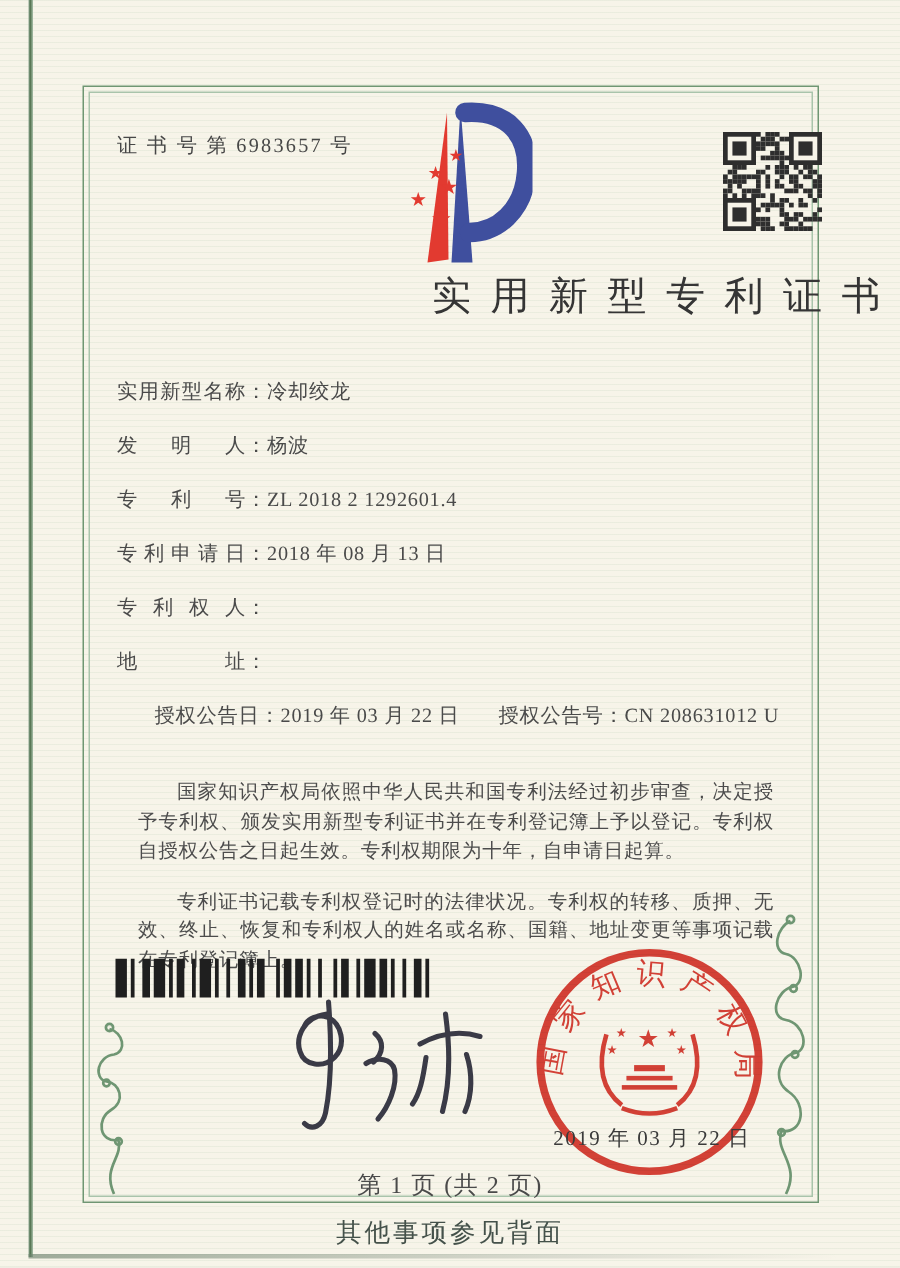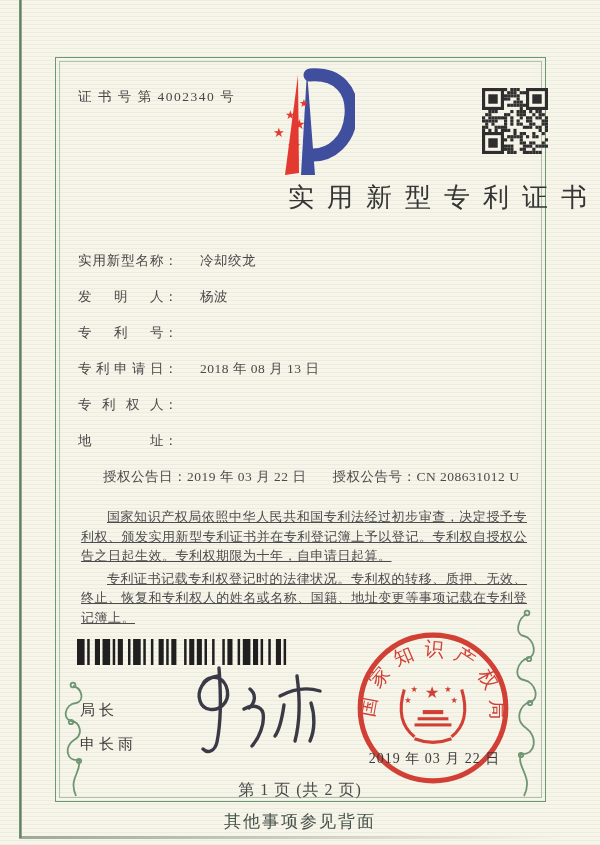--- a/index.html
+++ b/index.html
@@ -21,47 +21,47 @@
     border:1px solid #a9c4ab;}
   .cert-no{position:absolute;left:78px;top:88px;font-size:13.5px;letter-spacing:1.5px;color:#474747;}
   .logo{position:absolute;left:243px;top:63px;}
   .qr{position:absolute;left:482px;top:88px;}
   .doc-title{position:absolute;left:0;top:180px;width:100%;text-align:right;
     font-size:26px;letter-spacing:13px;padding-left:13px;box-sizing:border-box;color:#353535;}
   .fields{position:absolute;left:78px;top:250px;width:452px;font-size:13.5px;color:#4a4a4a;letter-spacing:.5px;}
   .frow{display:flex;align-items:flex-start;line-height:21px;margin-bottom:15px;}
   .flabel{display:inline-block;width:86px;text-align:justify;text-align-last:justify;flex:0 0 86px;}
   .fcolon{flex:0 0 14px;}
-  .fvalue{flex:1;margin-left:22px;}
+  .fvalue{flex:1;}
   .grant-row{display:flex;line-height:21px;margin-top:1px;margin-left:25px;}
   .grant-gap{width:26px;}
   .paras{position:absolute;left:78px;top:504px;width:452px;font-size:13px;line-height:19.5px;
     text-align:justify;color:#4c4c4c;letter-spacing:.5px;}
-  .paras p{margin:3px;text-indent:2em;text-decoration:underline;}
+  .paras p{margin:14px;text-indent:2em;}
   .barcode{position:absolute;left:75px;top:639px;}
   .director{position:absolute;left:80px;top:693px;font-size:15px;letter-spacing:4px;color:#3c3c3c;line-height:34px;}
   .signature{position:absolute;left:188px;top:664px;}
   .seal{position:absolute;left:353px;top:628px;opacity:.93;mix-blend-mode:multiply;}
   .seal-date{position:absolute;left:352px;top:750px;width:165px;text-align:center;
     font-size:14px;color:#3a3a3a;letter-spacing:1px;}
   .page-info{position:absolute;left:0;top:780px;width:100%;text-align:center;font-size:16px;color:#4a4a4a;letter-spacing:1px;}
   .back-note{position:absolute;left:0;top:810px;width:100%;text-align:center;font-size:17px;color:#44514a;letter-spacing:2px;}
   .flourish{position:absolute;}
 </style>
 </head>
 <body>
 
 <div class="paper">
 
   <div class="page-edge-left"></div>
   <div class="page-edge-bottom"></div>
   <div class="frame-outer"></div>
   <div class="frame-inner"></div>
 
-  <div class="cert-no">证 书 号 第 4002340 号</div>
+  <div class="cert-no">证 书 号 第 6983657 号</div>
 
   <div class="logo">
     <svg width="112" height="118" viewBox="0 0 112 118">
       <path d="M64,8 L58,112 L72,112 Z" fill="#3f4f9e"></path>
       <path d="M55,12 L42,112 L56,110 Z" fill="#e23a30"></path>
       <path d="M67,12 C 96,10 110,28 108,52 C 106,78 88,92 70,92" fill="none" stroke="#3f4f9e" stroke-width="13" stroke-linecap="round"></path>
       <text x="56" y="44" font-size="11" fill="#e23a30">★</text>
       <text x="42" y="56" font-size="12" fill="#e23a30">★</text>
       <text x="50" y="66" font-size="14" fill="#e23a30">★</text>
       <text x="30" y="74" font-size="13" fill="#e23a30">★</text>
@@ -243,20 +243,21 @@
         <span class="fvalue">冷却绞龙</span>
     </div>
     <div class="frow">
       <span class="flabel">发明人</span>
         <span class="fcolon">：</span>
         <span class="fvalue">杨波</span>
     </div>
     <div class="frow">
       <span class="flabel">专利号</span>
         <span class="fcolon">：</span>
+        <span class="fvalue">ZL 2018 2 1292601.4</span>
     </div>
     <div class="frow">
       <span class="flabel">专利申请日</span>
         <span class="fcolon">：</span>
         <span class="fvalue">2018 年 08 月 13 日</span>
     </div>
     <div class="frow">
       <span class="flabel">专利权人</span>
         <span class="fcolon">：</span>
     </div>
@@ -305,24 +306,20 @@
         <rect x="162.6" y="0" width="2.5" height="26" fill="#1f1f1f"></rect>
         <rect x="167.8" y="0" width="7.6" height="26" fill="#1f1f1f"></rect>
         <rect x="178.0" y="0" width="5.1" height="26" fill="#1f1f1f"></rect>
         <rect x="185.6" y="0" width="2.5" height="26" fill="#1f1f1f"></rect>
         <rect x="193.3" y="0" width="2.5" height="26" fill="#1f1f1f"></rect>
         <rect x="200.9" y="0" width="5.1" height="26" fill="#1f1f1f"></rect>
         <rect x="208.6" y="0" width="2.5" height="26" fill="#1f1f1f"></rect>
       </svg>
   </div>
 
-  <div class="director">
-    <div>局长</div>
-    <div>申长雨</div>
-  </div>
 
   <div class="signature">
     <svg width="150" height="95" viewBox="0 0 150 95" fill="none" stroke="#3a3a46" stroke-width="3.4" stroke-linecap="round">
       <path d="M30,12 C14,14 9,28 12,37 C15,47 28,48 35,41 C43,33 40,18 30,14 C24,12 17,15 15,20"></path>
       <path d="M31,4 C33,30 33,58 29,78 C27,87 20,90 15,85"></path>
       <path d="M62,25 C68,30 68,38 61,44"></path>
       <path d="M56,45 C64,40 73,42 75,49 C77,60 71,74 64,82"></path>
       <path d="M92,32 C105,25 119,23 132,27"></path>
       <path d="M109,12 C112,34 112,58 107,77"></path>
       <path d="M96,41 C94,55 92,65 87,72"></path>

